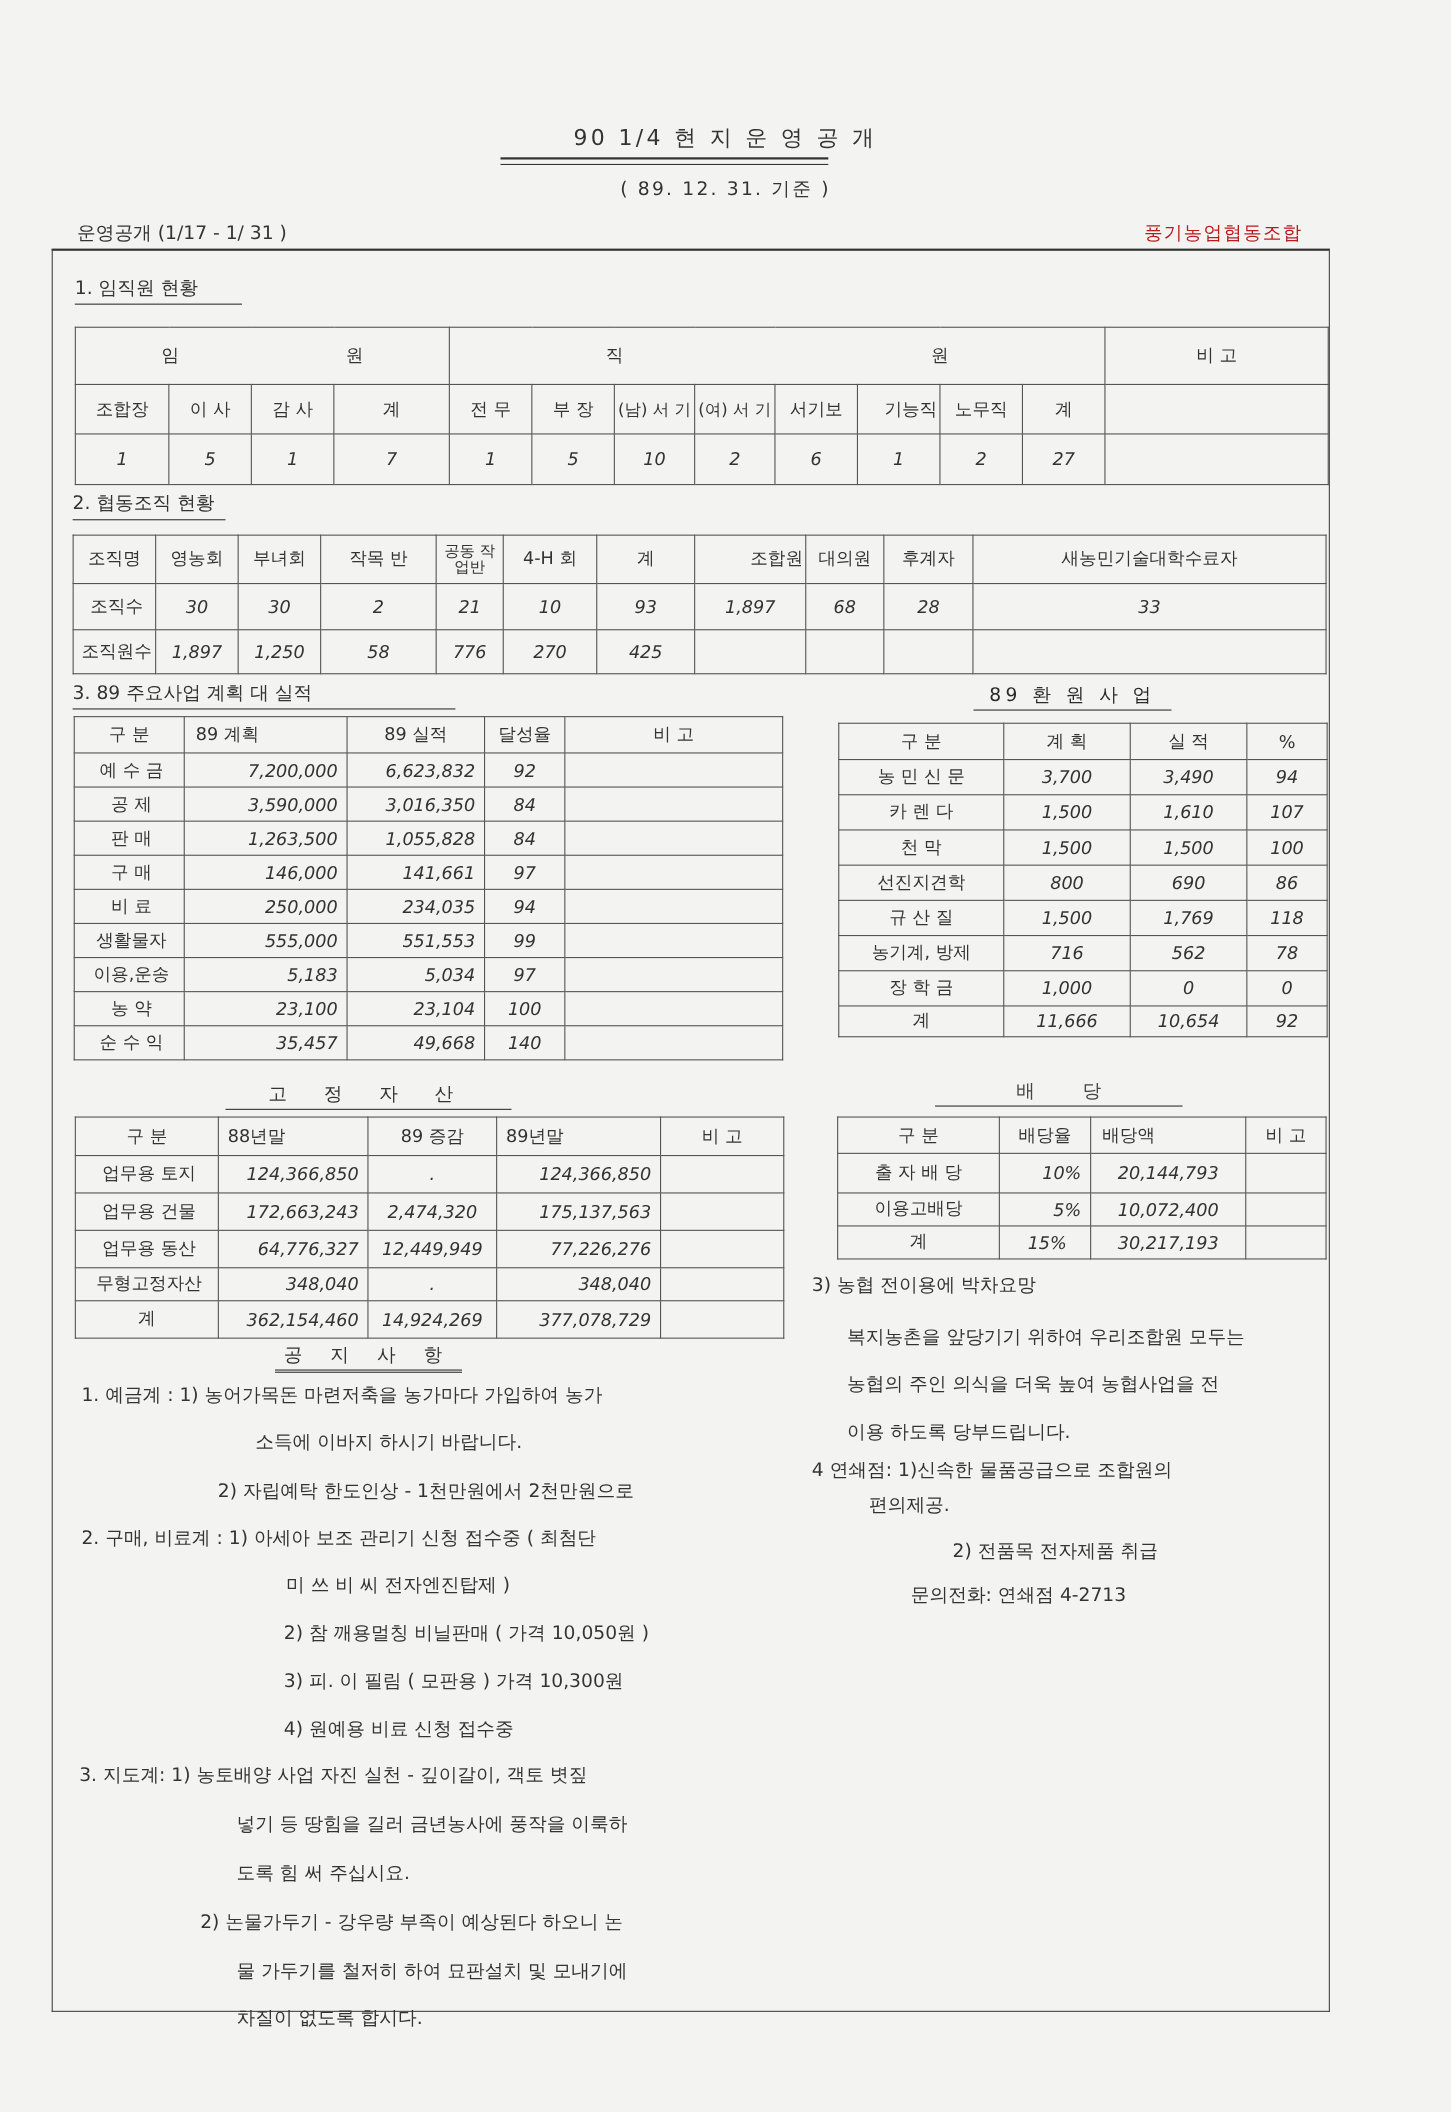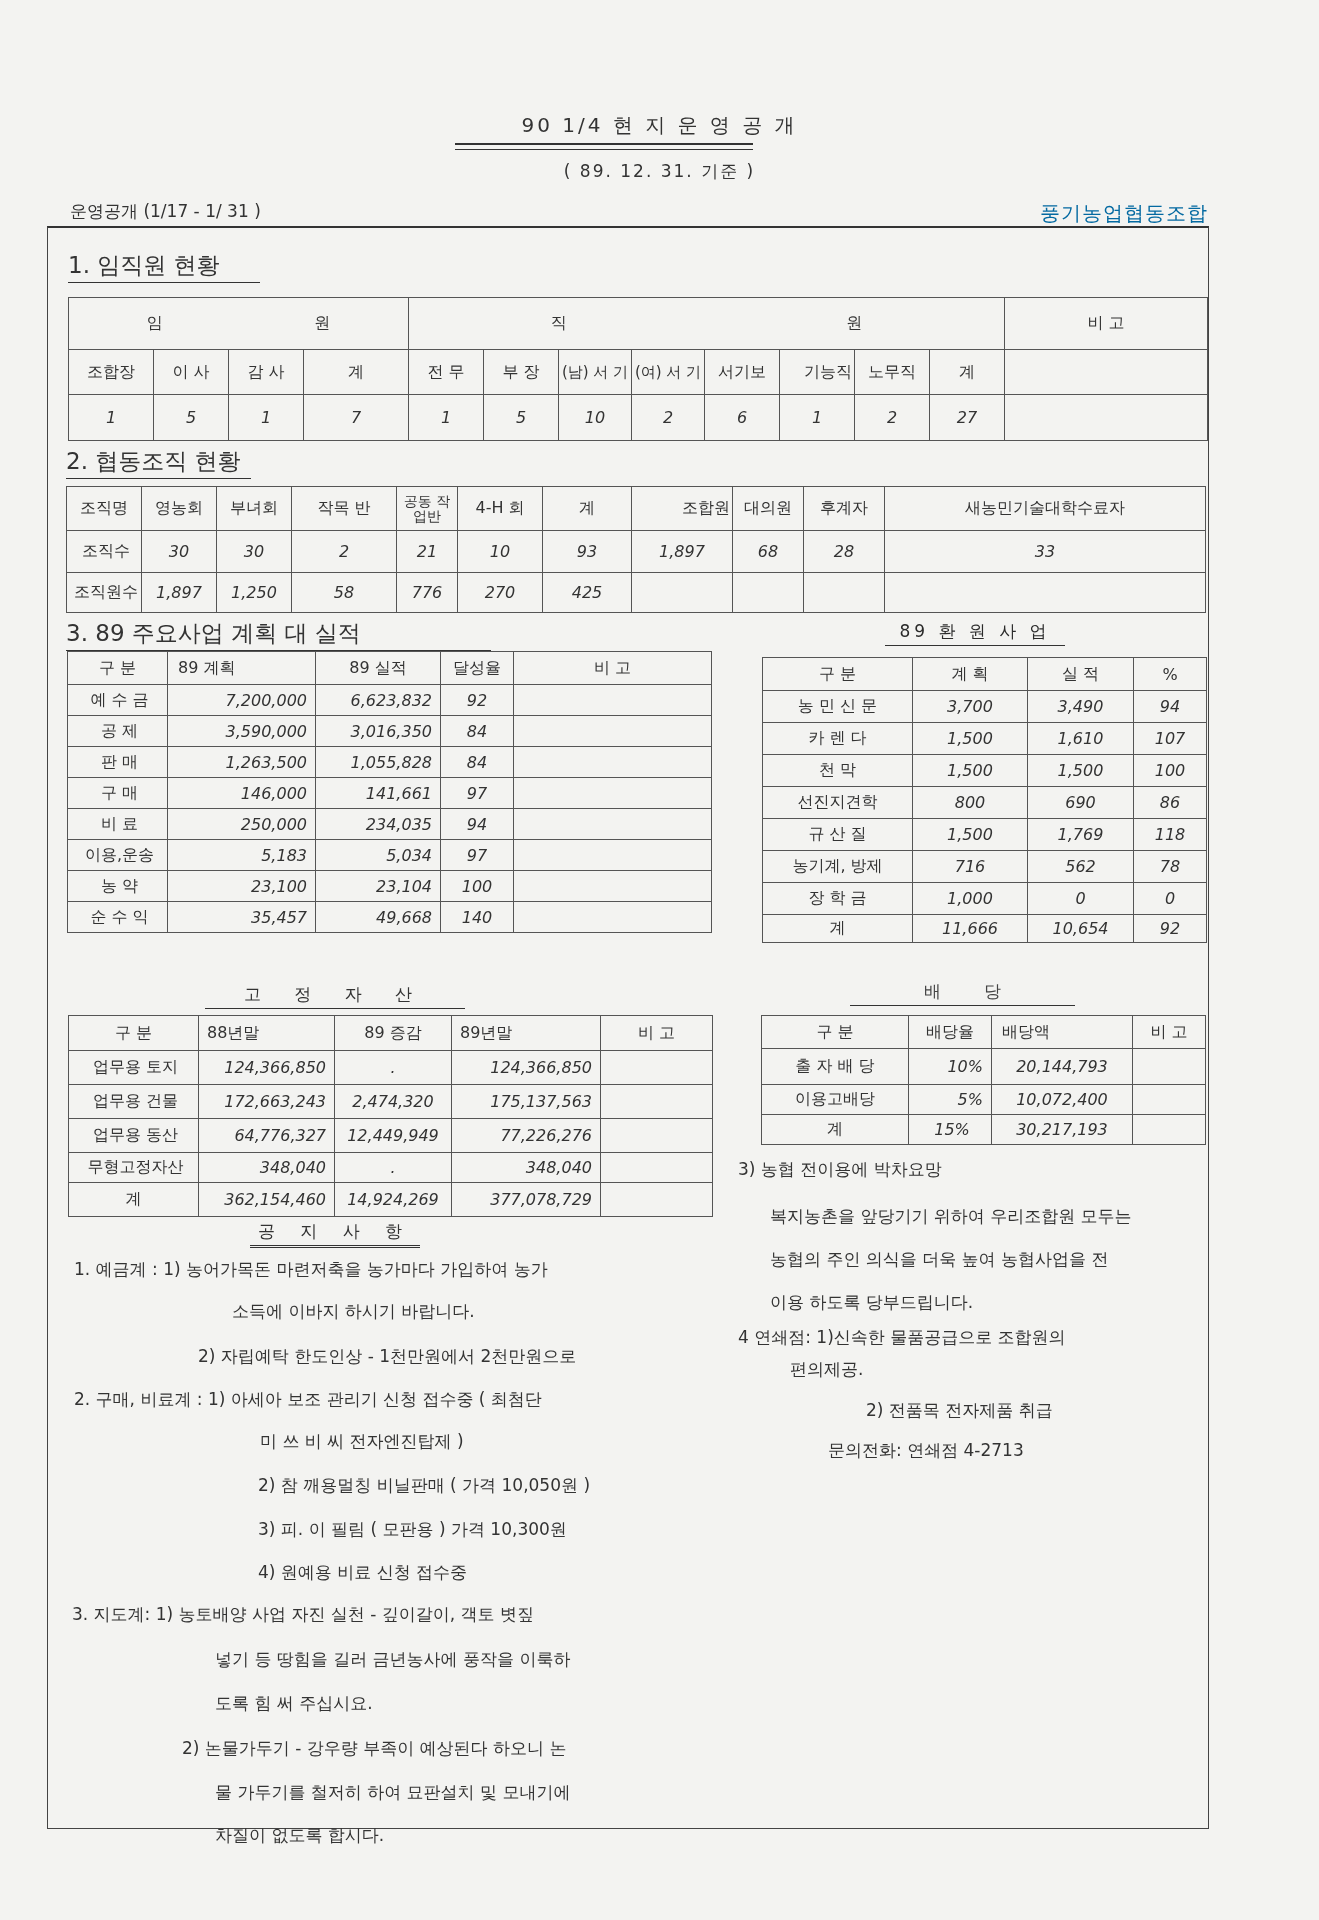--- a/index.html
+++ b/index.html
@@ -11,26 +11,26 @@
   }
   .abs { position:absolute; }
   .title {
     left:0; width:1319px; top:112px; text-align:center;
     font-size:20px; letter-spacing:3px; color:#333;
   }
   .title-rule1 { left:455px; width:298px; top:143px; height:0; border-top:2px solid #333; }
   .title-rule2 { left:455px; width:298px; top:149px; height:0; border-top:1.5px solid #333; }
   .subtitle { left:0; width:1319px; top:160px; text-align:center; font-size:17px; letter-spacing:2px; color:#333; }
   .period { left:70px; top:200px; font-size:17px; color:#333; }
-  .org { left:1040px; top:200px; font-size:20px; color:#0369a1; letter-spacing:1px; }
+  .org { left:1040px; top:200px; font-size:17px; color:#b91c1c; letter-spacing:1px; }
   .frame {
     left:47px; top:226px; width:1162px; height:1603px;
     border:1.5px solid #444; border-top:2px solid #333; box-sizing:border-box;
   }
-  .sec-title { font-size:23px; color:#333; }
+  .sec-title { font-size:17px; color:#333; }
   .sec-title .ul { border-bottom:1.5px solid #333; padding-bottom:4px; }
   table.doc {
     border-collapse:collapse; position:absolute;
     font-size:16px; color:#333;
   }
   table.doc td {
     border:1.2px solid #555; text-align:center; padding:0 2px;
     white-space:nowrap; font-style:normal;
   }
   table.doc td.num { font-style:italic; }
@@ -184,20 +184,27 @@
         <td class="num r">146,000</td>
         <td class="num r">141,661</td>
         <td class="num">97</td>
         <td></td>
       </tr>
   <tr style="height:31px;">
         <td class="l">비      료</td>
         <td class="num r">250,000</td>
         <td class="num r">234,035</td>
         <td class="num">94</td>
+        <td></td>
+      </tr>
+  <tr style="height:31px;">
+        <td class="l">생활물자</td>
+        <td class="num r">555,000</td>
+        <td class="num r">551,553</td>
+        <td class="num">99</td>
         <td></td>
       </tr>
   <tr style="height:31px;">
         <td class="l">이용,운송</td>
         <td class="num r">5,183</td>
         <td class="num r">5,034</td>
         <td class="num">97</td>
         <td></td>
       </tr>
   <tr style="height:31px;">

